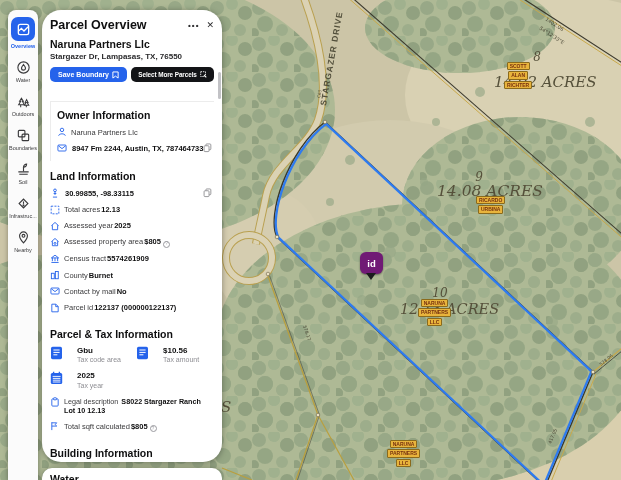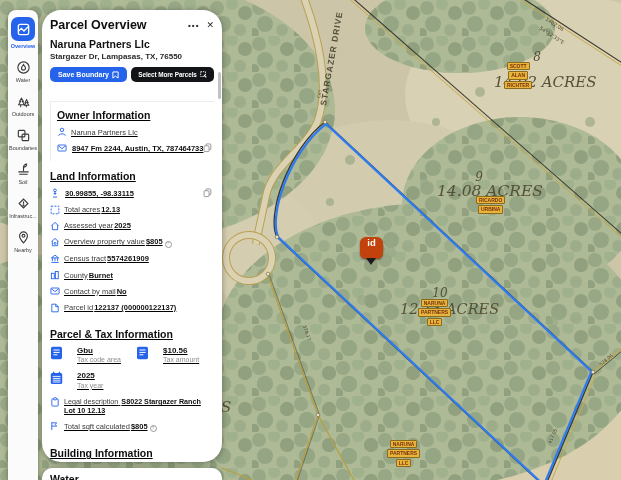--- a/index.html
+++ b/index.html
@@ -8,23 +8,23 @@
          font-family:"Liberation Sans",sans-serif;background:#ccc5a7;}
   .map{position:absolute;inset:0;}
   .map svg{position:absolute;left:0;top:0;}
 
   
   .chips{position:absolute;display:flex;flex-direction:column;align-items:center;gap:1px;z-index:4;}
   .chip{background:#e8b43c;color:#77310e;font-weight:bold;font-size:5px;line-height:1.25;
         padding:0 2px;border:0.5px solid #8a6a1c;border-radius:1px;white-space:nowrap;}
 
   
-  .marker{position:absolute;left:360px;top:237px;width:23px;height:22px;background:#c2410c;
+  .marker{position:absolute;left:360px;top:252px;width:23px;height:22px;background:#701a75;
           border-radius:6px;color:#fff;font-size:9.5px;font-weight:bold;display:flex;
-          align-items:flex-start;justify-content:center;z-index:5;box-shadow:0 1px 2px rgba(0,0,0,.45);}
+          align-items:center;justify-content:center;z-index:5;box-shadow:0 1px 2px rgba(0,0,0,.45);}
   .marker::after{content:"";position:absolute;left:6px;bottom:-6px;border:5px solid transparent;
           border-top:7px solid #1c1c1e;border-bottom:0;}
 
   
   .rail{position:absolute;left:8px;top:10px;width:30px;height:470px;background:#fbfbfb;
         border-radius:8px 8px 0 0;box-shadow:0 1px 5px rgba(0,0,0,.35);z-index:10;
         display:flex;flex-direction:column;align-items:center;padding-top:7px;gap:11px;}
   .rit{display:flex;flex-direction:column;align-items:center;gap:2px;width:30px;cursor:pointer;}
   .ril{font-size:5.5px;color:#3a3a3c;max-width:30px;overflow:hidden;white-space:nowrap;text-align:center;}
   .rit.active .ril{color:#2563eb;font-weight:bold;}
@@ -39,21 +39,21 @@
   .pmore{font-size:8px;letter-spacing:1px;color:#2c2c2e;font-weight:bold;cursor:pointer;margin-right:7px;}
   .pclose{font-size:9px;color:#2c2c2e;cursor:pointer;}
   .owner-name{font-size:10.5px;font-weight:bold;color:#111;padding:6px 8px 0 8px;}
   .addr{font-size:8px;font-weight:bold;color:#2a2a2c;padding:2px 21px 0 8px;}
   .btnrow{display:flex;gap:4px;padding:6px 8px 7px 8px;}
   .btn{height:15px;border-radius:5px;display:flex;align-items:center;justify-content:center;
        gap:3px;font-weight:bold;color:#fff;cursor:pointer;white-space:nowrap;}
   .btn.save{background:#2563eb;width:78px;font-size:7px;}
   .btn.dark{background:#131417;width:84px;font-size:6.4px;letter-spacing:-0.1px;}
 
-  .pbody{padding:12px 8px;text-decoration:underline;}
+  .pbody{padding:12px 8px;}
   .ownerbox{border-top:1px solid #ececec;border-left:1px solid #ececec;padding:7px 0 2px 6px;}
   .sech{font-size:10.5px;font-weight:bold;color:#0f0f10;margin:0 0 6px 0;}
   .row{display:flex;align-items:flex-start;gap:4px;margin-bottom:6.2px;font-size:7.5px;
        color:#3a3a3c;position:relative;line-height:1.25;}
   .row .txt{padding-top:0.5px;}
   .row b{color:#0f0f10;margin-left:1px;}
   .ric{flex:none;}
   .copybtn{position:absolute;right:2px;top:0;cursor:pointer;}
   .helpc{display:inline-flex;width:7px;height:7px;border:0.8px solid #9a9aa0;border-radius:50%;
          color:#9a9aa0;font-size:4.5px;align-items:center;justify-content:center;vertical-align:-1px;margin-left:2px;}
@@ -350,21 +350,21 @@
           </svg>
           <span class="txt"><span>Assessed year</span><b>2025</b></span>
         </div>
 
         <div class="row">
           <svg class="ric" width="10" height="10" viewBox="0 0 11 11" fill="none" stroke="#2563eb" stroke-width="1">
             <path d="M1.5 5.2 5.5 1.6 9.5 5.2"></path>
               <path d="M2.6 4.6v5h5.8v-5"></path>
               <circle cx="5.5" cy="7" r="1.1"></circle>
           </svg>
-          <span class="txt"><span>Overview property value</span><b>$805</b><span class="helpc">?</span></span>
+          <span class="txt"><span>Assessed property area</span><b>$805</b><span class="helpc">?</span></span>
         </div>
 
         <div class="row">
           <svg class="ric" width="10" height="10" viewBox="0 0 11 11" fill="none" stroke="#2563eb" stroke-width="1">
             <path d="M1.5 4.3h8L5.5 1.3z"></path>
               <path d="M2.6 4.3v3.6M5.5 4.3v3.6M8.4 4.3v3.6M1.5 9.3h8"></path>
           </svg>
           <span class="txt"><span>Census tract</span><b>5574261909</b></span>
         </div>
 

